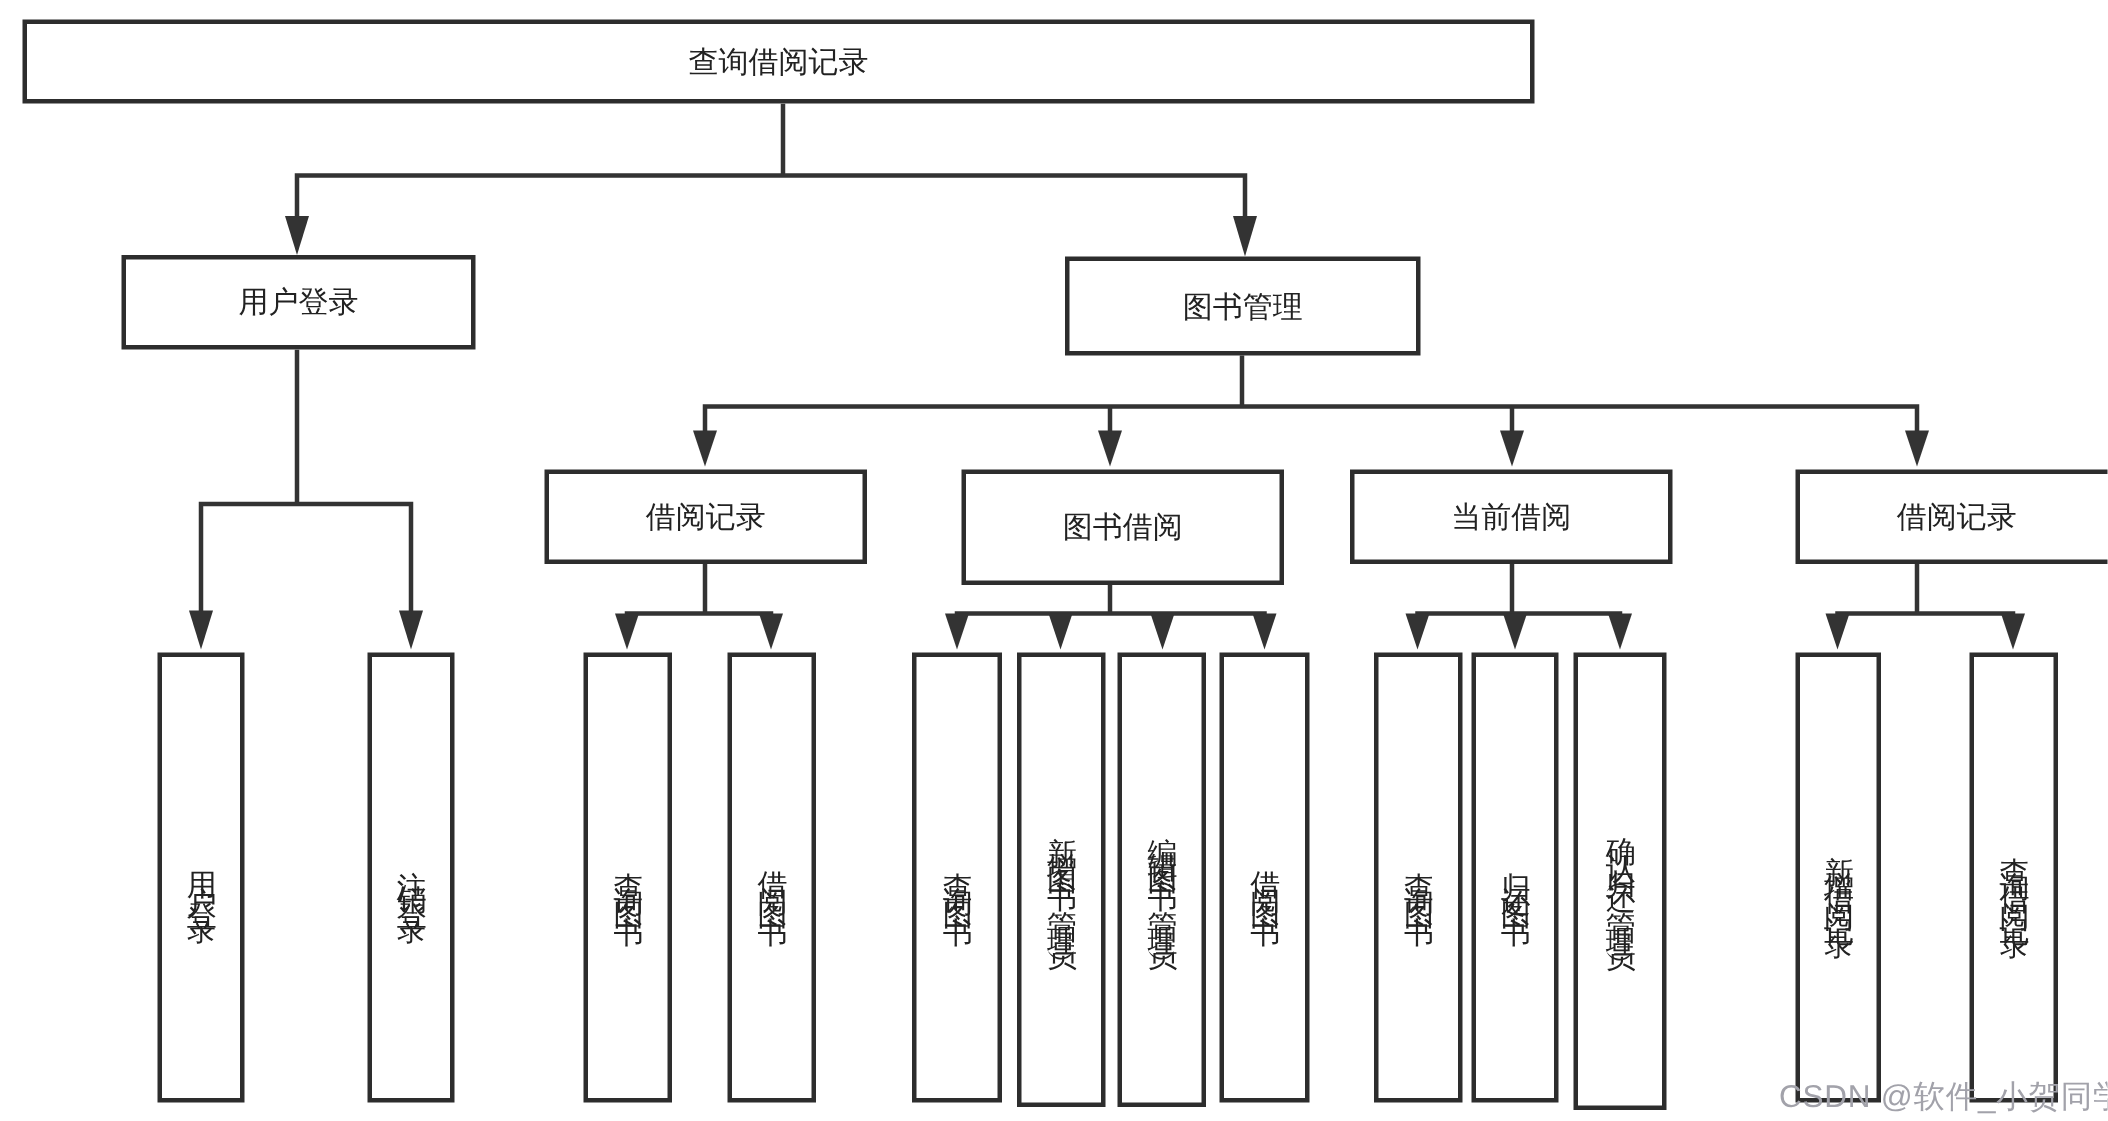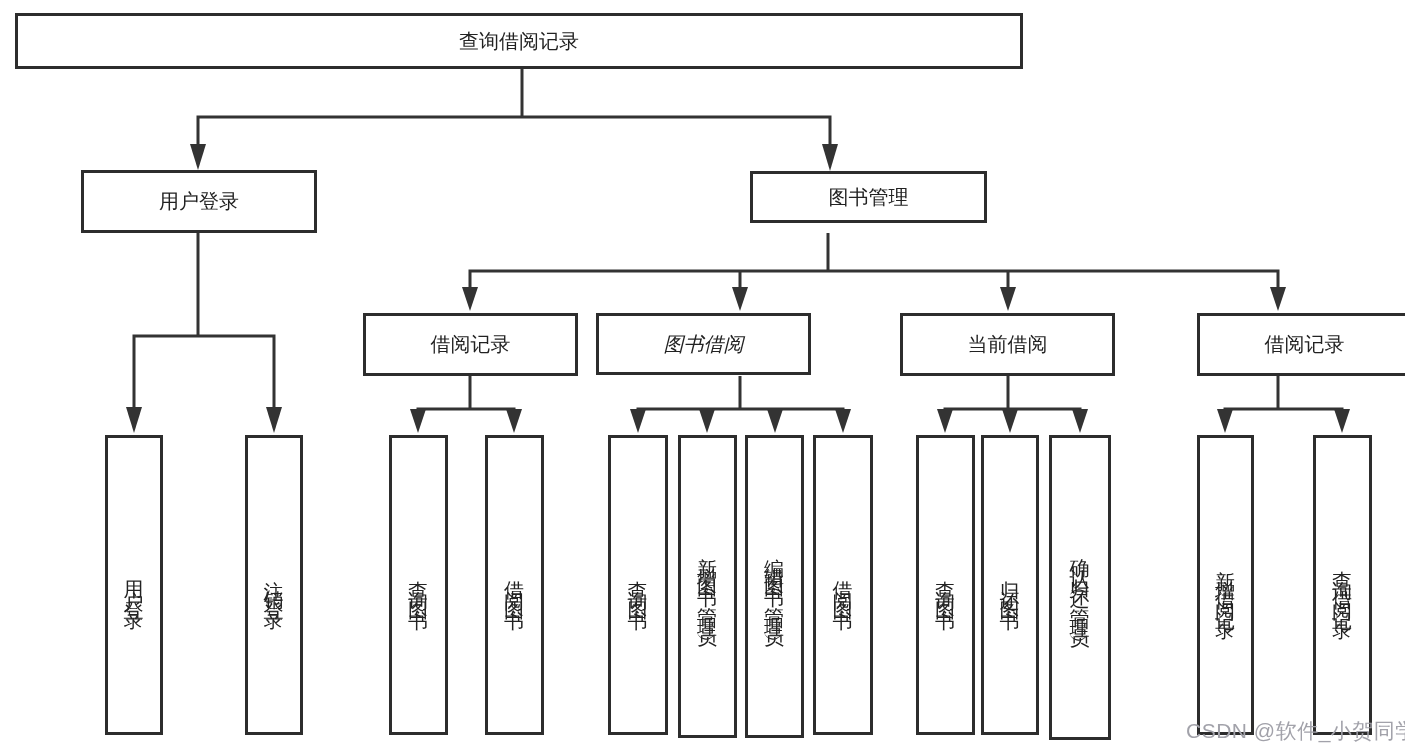--- a/index.html
+++ b/index.html
@@ -85,24 +85,24 @@
       <path d="M1002,409 h16 L1010,433 Z"></path>
       <path d="M1072,409 h16 L1080,433 Z"></path>
       <path d="M1217,409 h16 L1225,433 Z"></path>
       <path d="M1334,409 h16 L1342,433 Z"></path>
     </g>
   </svg>
 
   <div class="node" style="left:15px;top:13px;width:1008px;height:56px;">查询借阅记录</div>
 
   <div class="node" style="left:81px;top:170px;width:236px;height:63px;">用户登录</div>
-  <div class="node" style="left:710px;top:171px;width:237px;height:52px;margin-left:40px;">图书管理</div>
+  <div class="node" style="left:710px;top:171px;width:237px;height:66px;">图书管理</div>
 
   <div class="node" style="left:363px;top:313px;width:215px;height:63px;">借阅记录</div>
-  <div class="node" style="left:596px;top:313px;width:215px;height:62px;font-style:italic;">图书借阅</div>
+  <div class="node" style="left:641px;top:313px;width:215px;height:77px;">图书借阅</div>
   <div class="node" style="left:900px;top:313px;width:215px;height:63px;text-align:right;">当前借阅</div>
   <div class="node" style="left:1197px;top:313px;width:215px;height:63px;">借阅记录</div>
 
   <div class="node vert" style="left:105px;top:435px;width:58px;height:300px;">用户登录</div>
   <div class="node vert" style="left:245px;top:435px;width:58px;height:300px;">注销登录</div>
 
   <div class="node vert" style="left:389px;top:435px;width:59px;height:300px;">查询图书</div>
   <div class="node vert" style="left:485px;top:435px;width:59px;height:300px;">借阅图书</div>
 
   <div class="node vert" style="left:608px;top:435px;width:60px;height:300px;">查询图书</div>

